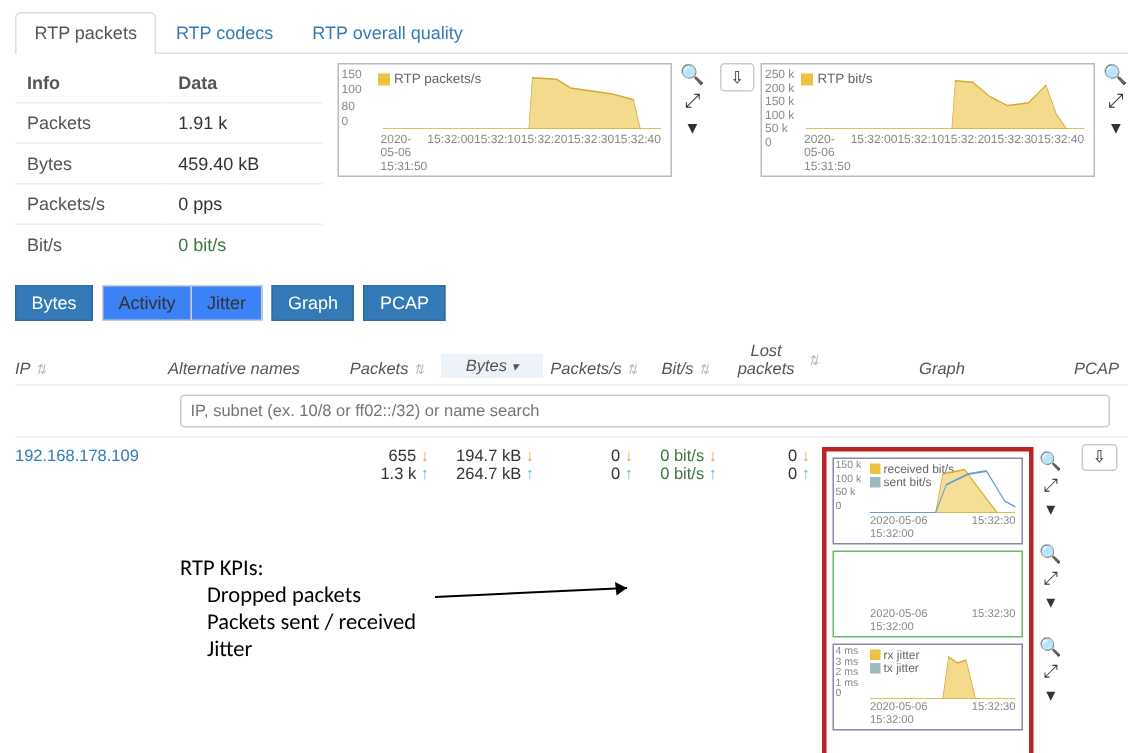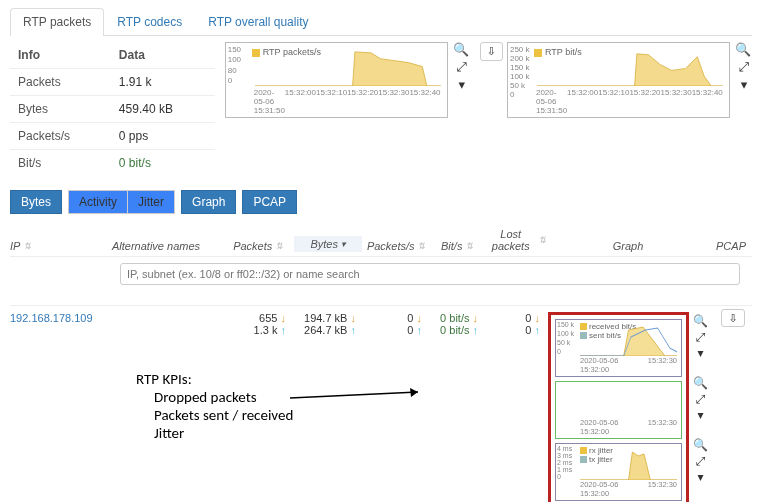--- a/index.html
+++ b/index.html
@@ -36,21 +36,21 @@
   .btn.gap { margin-left: 6px; }
 
   .grid-head { display: grid; grid-template-columns: 100px 110px 68px 68px 64px 54px 60px 1fr 42px; align-items: end; font-size: 11px; color: #555; padding: 4px 0; border-bottom: 1px solid #eee; gap: 2px; }
   .grid-head > div { display: flex; align-items: center; gap: 3px; font-style: italic; }
   .grid-head .center { justify-content: center; text-align: center; }
   .sort-ic { font-size: 9px; color: #bbb; }
   .col-bytes { background: #eef3f9; padding: 2px 4px; }
   .caret::after { content: " \25BE"; font-size: 9px; }
 
   .filter-row input { width: 620px; padding: 4px 6px; border: 1px solid #ccc; border-radius: 3px; font-size: 11px; color: #999; }
-  .filter-row { padding: 6px 0 20px 110px; border-bottom: 1px solid #eee; }
+  .filter-row { padding: 6px 0 6px 110px; border-bottom: 1px solid #eee; }
 
   .data-row { display: grid; grid-template-columns: 100px 110px 68px 68px 64px 54px 60px 1fr 42px; align-items: flex-start; padding: 6px 0 4px 0; gap: 2px; font-size: 11px; }
   .num-col div { white-space: nowrap; text-align: right; padding-right: 6px; }
   .arr-dn { color: #e6a23c; }
   .arr-up { color: #5bc0de; }
 
   .mini-charts { border: 3px solid #b22; padding: 4px 4px 22px 4px; display: flex; flex-direction: column; gap: 4px; }
   .mini-chart-box { border: 1px solid #6b6; background: #fff; padding: 2px 4px; position: relative; }
   .mini-chart-box.blue { border-color: #88a; }
   .mini-chart-area { height: 34px; margin-left: 20px; position: relative; }
@@ -317,21 +317,21 @@
           <span>🔍</span>
           <span>⤢</span>
           <span>▾</span>
         </div>
     </div>
   </div>
 
   <div style="text-align:center"><span class="dl-btn">⇩</span></div>
 </div>
 
-<div class="annotation" style="left:136px; top:370px;">
+<div class="annotation" style="left:120px; top:370px;">
   <div class="title">RTP KPIs:</div>
   <div class="sub">Dropped packets</div>
   <div class="sub">Packets sent / received</div>
   <div class="sub">Jitter</div>
 </div>
 <svg class="arrow-svg" style="left:290px; top:388px;" width="140" height="20">
   <line x1="0" y1="10" x2="128" y2="4" stroke="#000" stroke-width="1.3"></line>
   <polygon points="128,4 120,0 121,9" fill="#000"></polygon>
 </svg>
 

